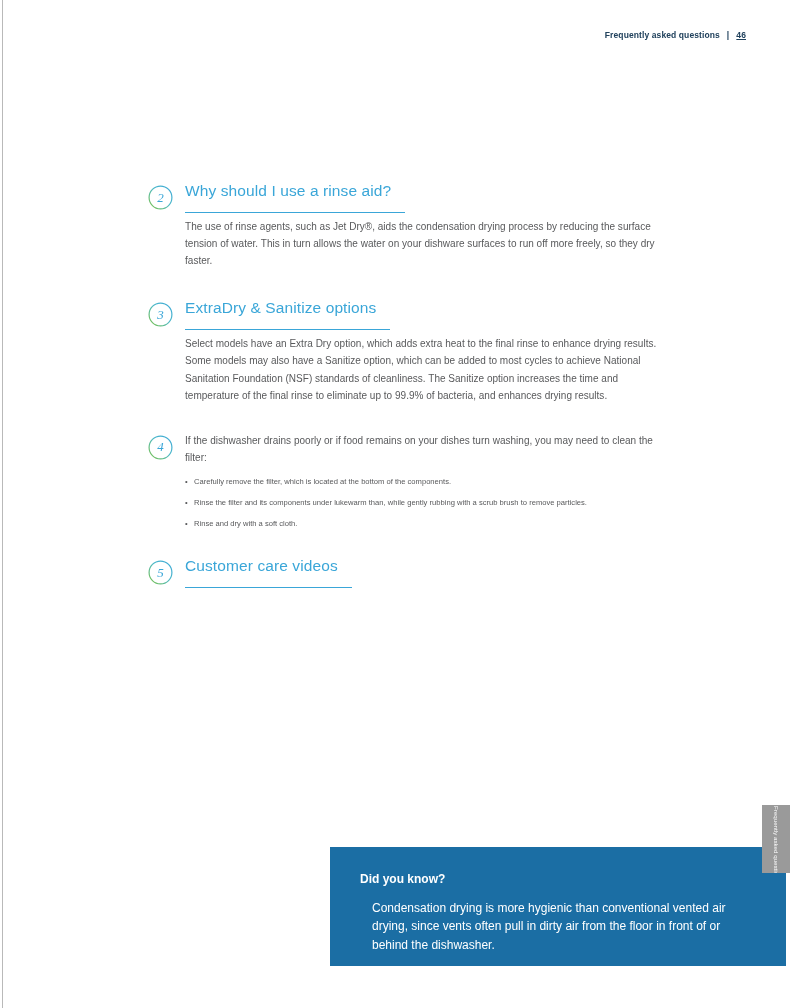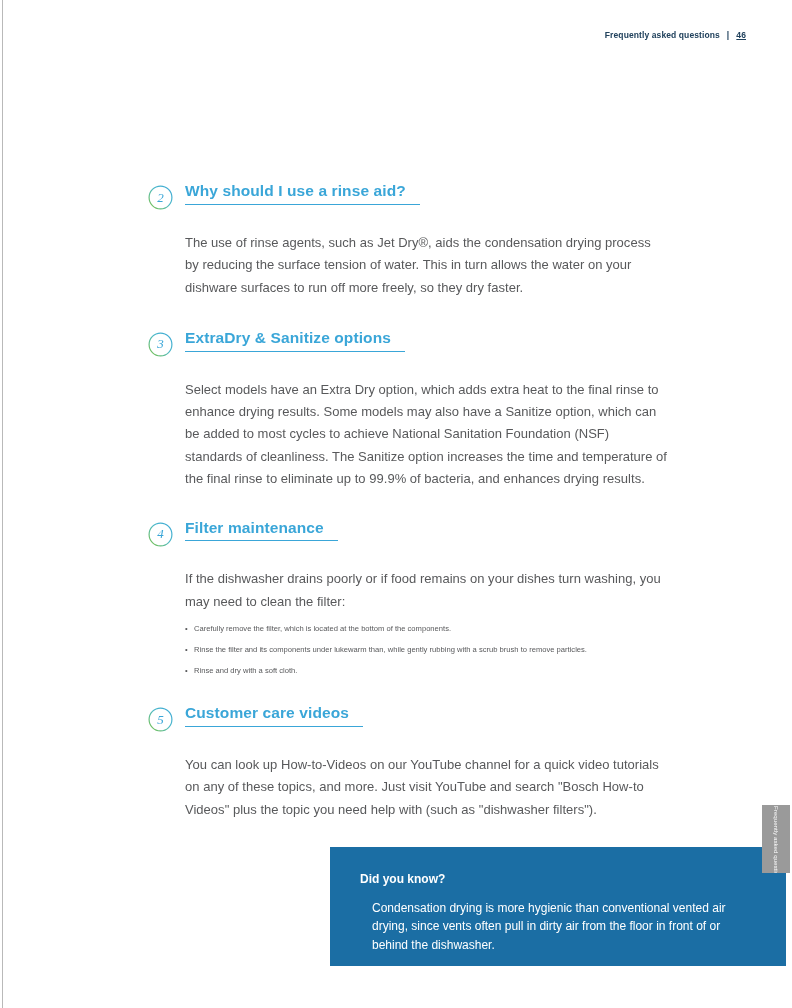--- a/index.html
+++ b/index.html
@@ -84,33 +84,33 @@
     color: #3aa6d8;
   }
 
   .sec-body {
     margin-left: 37px;
   }
 
   .sec-heading {
     font-size: 15.5px;
     color: #3aa6d8;
-    font-weight: bold;
+    font-weight: normal;
     letter-spacing: 0.1px;
     line-height: 1.15;
     margin: 0;
     display: inline-block;
-    padding-bottom: 4px;
+    padding-bottom: 12px;
     border-bottom: 1.3px solid #3aa6d8;
     padding-right: 14px;
   }
 
   .sec-text {
-    margin-top: 27px;
-    font-size: 13px;
+    margin-top: 5px;
+    font-size: 10px;
     line-height: 1.72;
     color: #58595b;
     letter-spacing: 0.02px;
   }
   .sec-text p { margin: 0; }
 
   .bullet-list {
     margin: 9px 0 0 0;
     padding: 0;
     list-style: none;
@@ -253,21 +253,20 @@
             <stop offset="0%" stop-color="#7ac143"></stop>
             <stop offset="55%" stop-color="#4db9c9"></stop>
             <stop offset="100%" stop-color="#3aa6d8"></stop>
           </linearGradient>
         </defs>
         <circle cx="12.5" cy="12.5" r="11.4" fill="none" stroke="url(#g4)" stroke-width="1.2"></circle>
       </svg>
       <span class="numeral">4</span>
     </div>
     <div class="sec-body">
-      <h2 class="sec-heading">Filter maintenance</h2>
       <div class="sec-text">
         <p>If the dishwasher drains poorly or if food remains on your dishes turn washing, you may need to clean the filter:</p>
       </div>
       <ul class="bullet-list">
         <li>
           <span class="bullet-mark">•</span>
           <span class="cont">Carefully remove the filter, which is located at the bottom of the components.</span>
         </li>
         <li>
           <span class="bullet-mark">•</span>
@@ -290,23 +289,20 @@
             <stop offset="55%" stop-color="#4db9c9"></stop>
             <stop offset="100%" stop-color="#3aa6d8"></stop>
           </linearGradient>
         </defs>
         <circle cx="12.5" cy="12.5" r="11.4" fill="none" stroke="url(#g5)" stroke-width="1.2"></circle>
       </svg>
       <span class="numeral">5</span>
     </div>
     <div class="sec-body">
       <h2 class="sec-heading">Customer care videos</h2>
-      <div class="sec-text">
-        <p>You can look up How-to-Videos on our YouTube channel for a quick video tutorials on any of these topics, and more. Just visit YouTube and search "Bosch How-to Videos" plus the topic you need help with (such as "dishwasher filters").</p>
-      </div>
     </div>
   </section>
 
 </div>
 
 <div class="callout">
   <div class="callout-title">Did you know?</div>
   <div class="callout-text">Condensation drying is more hygienic than conventional vented air drying, since vents often pull in dirty air from the floor in front of or behind the dishwasher.</div>
 </div>
 

